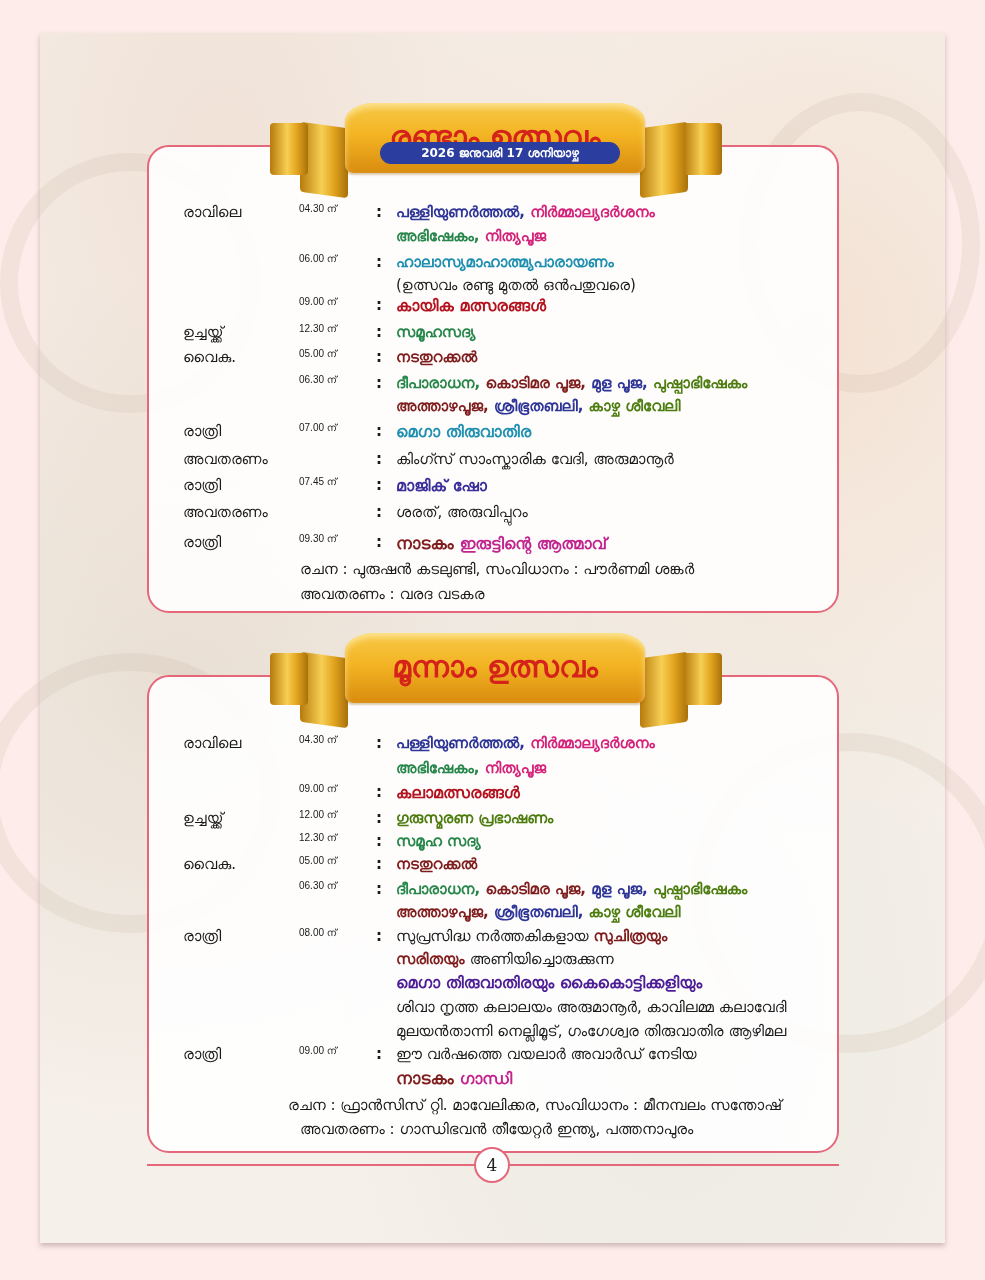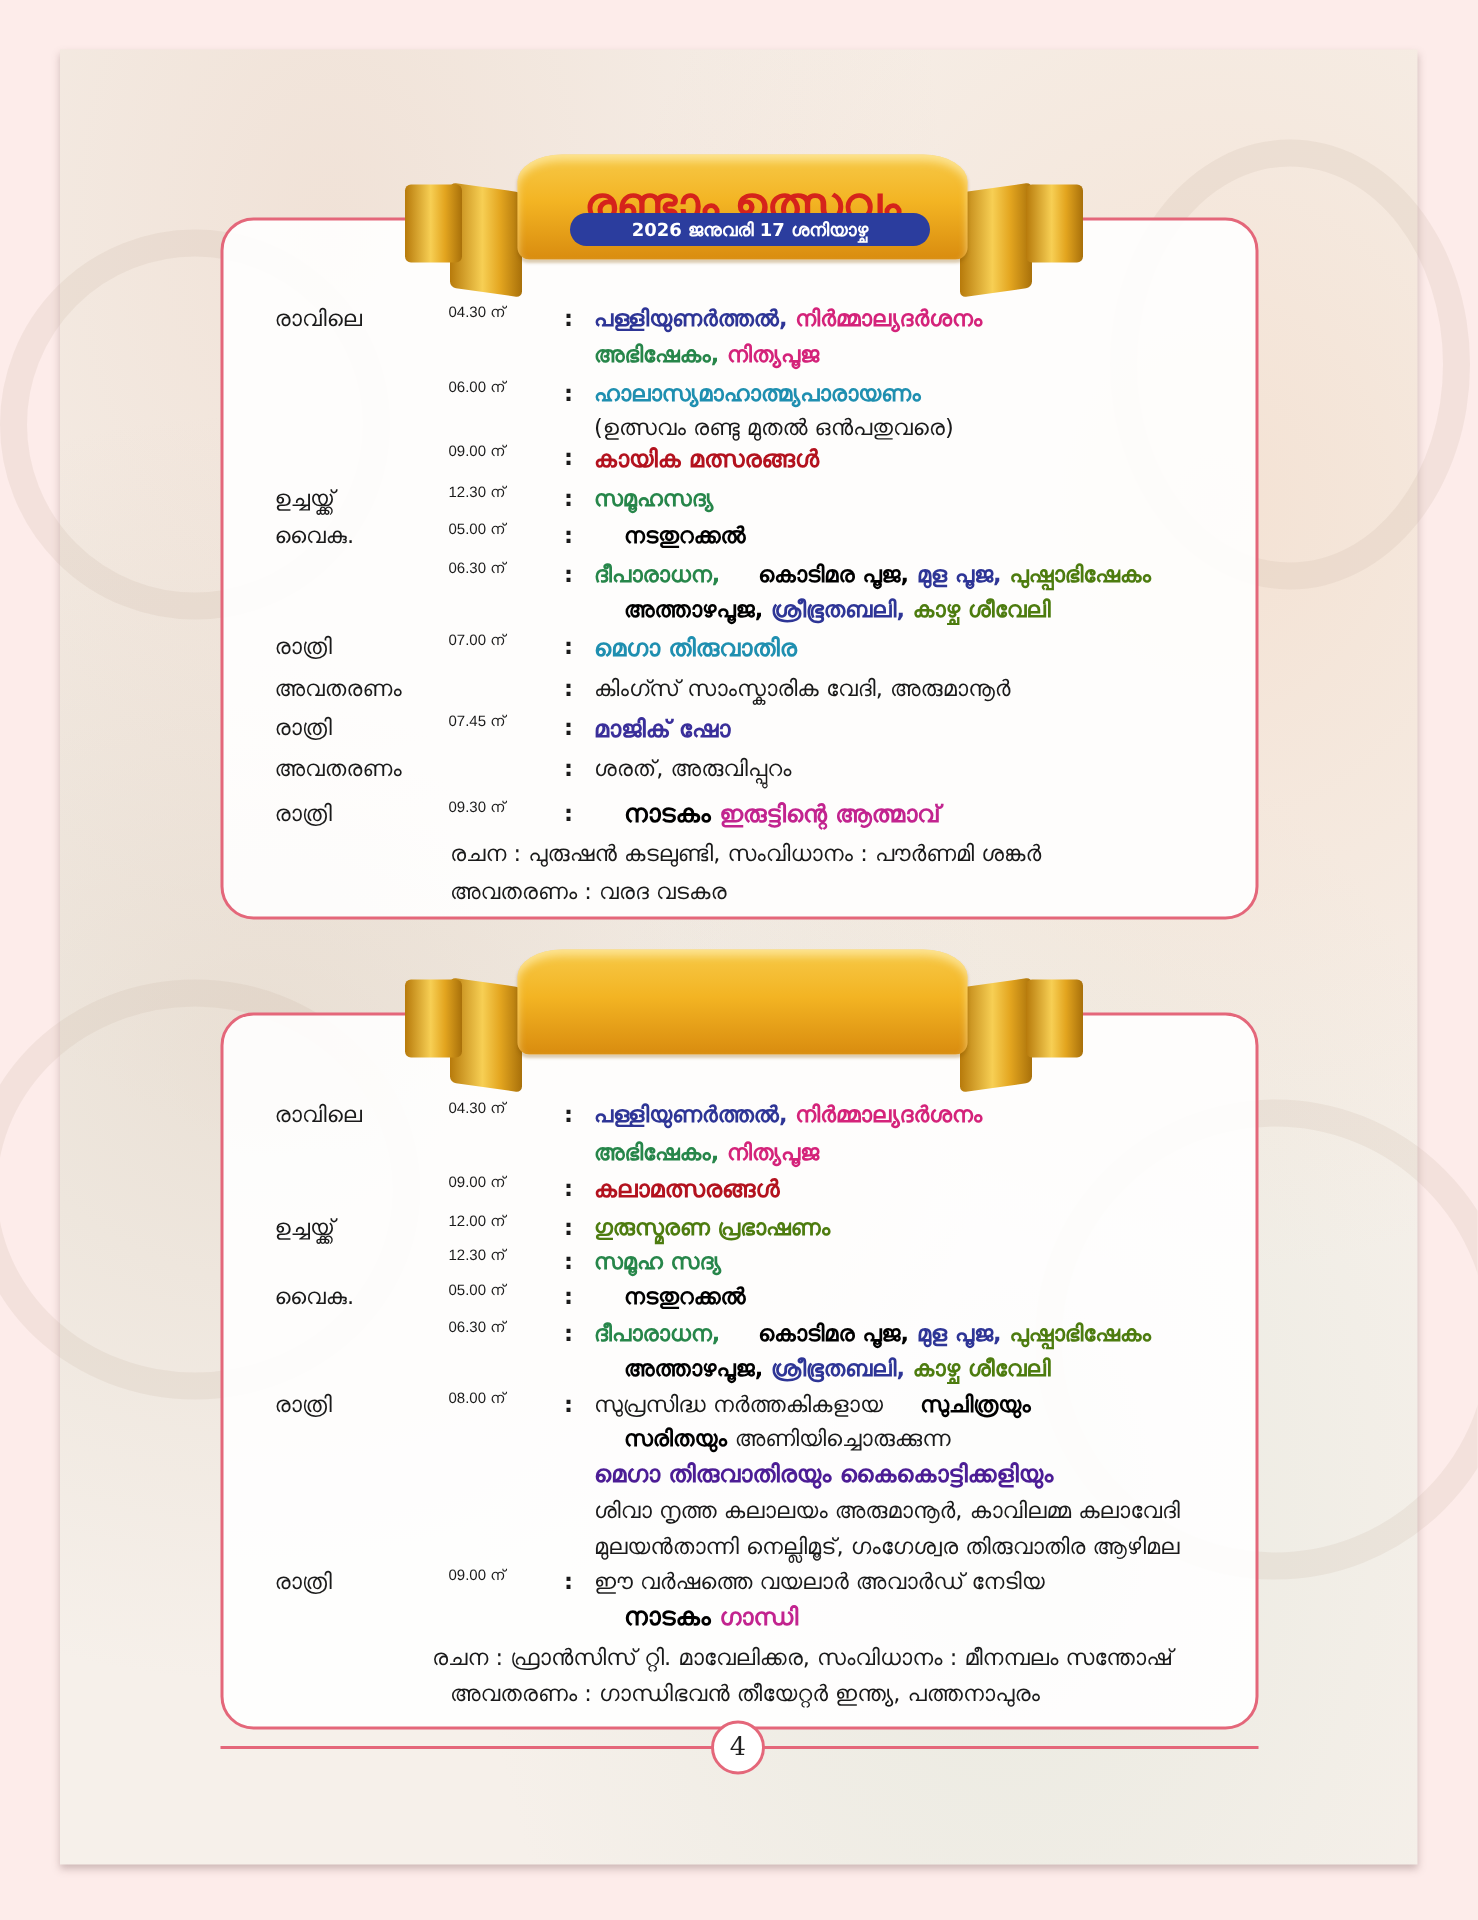--- a/index.html
+++ b/index.html
@@ -76,21 +76,21 @@
   .row .colon { position: absolute; left: 376px; font-weight: bold; }
   .row .content { position: absolute; left: 396px; white-space: nowrap; }
   .row .content.wide { left: 300px; text-align: center; }
   .row .content.wider { left: 288px; }
   .b { font-weight: bold; }
   .xl { font-size: 16px; font-weight: bold; }
 
   .c-blue { color: #2e3596; }
   .c-pink { color: #d4237a; }
   .c-green { color: #27864a; }
-  .c-red { color: #000000; margin-left: 20px; }
+  .c-red { color: #7f1d1d; }
   .c-teal { color: #1f8fb0; }
   .c-dred { color: #b3121e; }
   .c-purple { color: #4d7c0f; }
   .c-dgreen { color: #4c1d95; }
   .c-magenta { color: #c2248f; }
   .c-navy { color: #3a2f9a; }
 
   .page-num-line {
     position: absolute; left: 147px; top: 1164px; width: 692px; height: 2px;
     background: #e4677a;
@@ -202,20 +202,21 @@
     </div>
   </div>
 
 <div class="card c2"></div>
 <div class="ribbon-wrap r2">
   <div class="fold" style="left:300px;top:30px;width:48px;height:70px;transform:skewY(8deg);"></div>
   <div class="fold" style="left:270px;top:28px;width:38px;height:52px;"></div>
   <div class="fold" style="left:640px;top:30px;width:48px;height:70px;transform:skewY(-8deg);"></div>
   <div class="fold" style="left:684px;top:28px;width:38px;height:52px;"></div>
   <div class="ribbon-main"></div>
+  <div class="ribbon-title">മൂന്നാം ഉത്സവം</div>
 </div>
 <div class="rows" id="rows-1">
     <div class="row" style="top: 734px;">
       <span class="period">രാവിലെ</span>
       <span class="time">04.30 ന്</span>
       <span class="colon">:</span>
       <span class="content"><span class="c-blue b">പള്ളിയുണർത്തൽ, </span><span class="c-pink b">നിർമ്മാല്യദർശനം</span></span>
     </div>
     <div class="row" style="top: 759px;">
       <span class="content"><span class="c-green b">അഭിഷേകം, </span><span class="c-pink b">നിത്യപൂജ</span></span>

